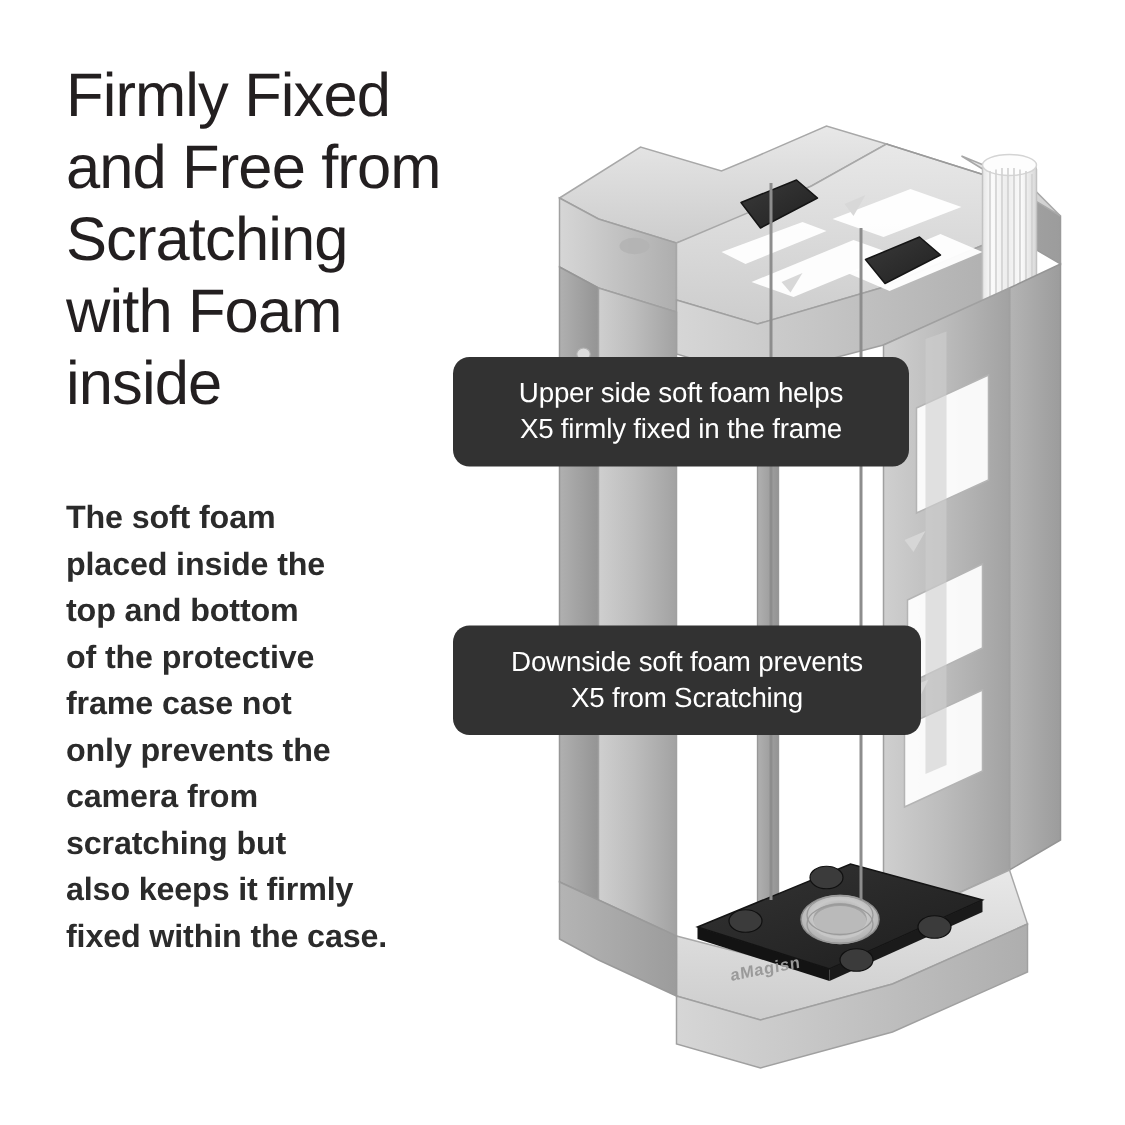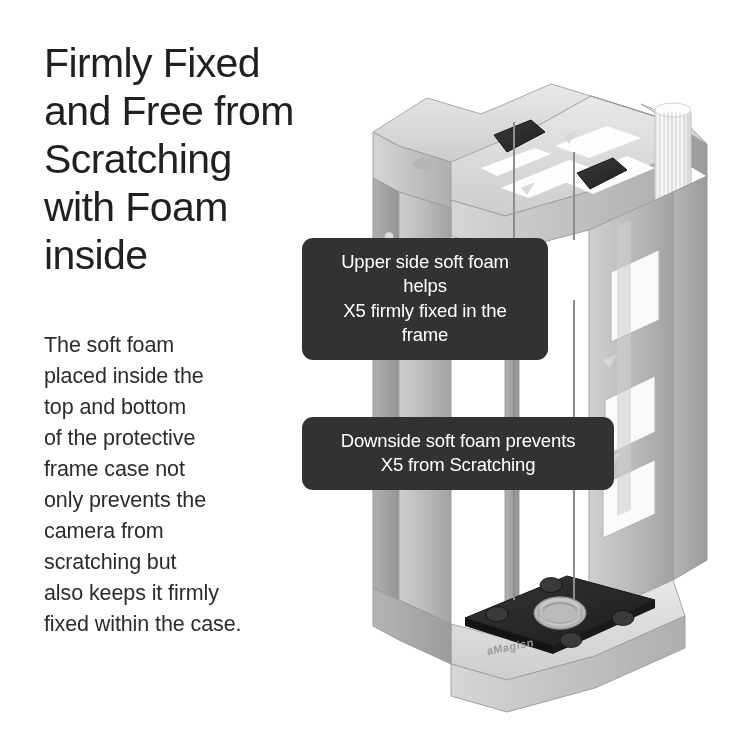--- a/index.html
+++ b/index.html
@@ -14,41 +14,41 @@
 
   
   .headline{
     position:absolute;left:44px;top:40px;width:320px;
     font-size:41px;line-height:1.17;font-weight:normal;
     color:#231f20;letter-spacing:-0.6px;
     white-space:pre-line;
   }
   .bodycopy{
     position:absolute;left:44px;top:330px;width:255px;
-    font-size:21.5px;line-height:1.44;font-weight:normal;
+    font-size:21.5px;line-height:1.44;font-weight:bold;
     color:#2b2b2b;letter-spacing:-0.1px;
     white-space:pre-line;
   }
 
   
   .callout{
     position:absolute;
     background:#323232;
     color:#ffffff;
     border-radius:11px;
     text-align:center;
     font-size:18.5px;
     line-height:1.32;
     padding:12px 18px;
     box-sizing:border-box;
     white-space:pre-line;
     z-index:40;
     letter-spacing:-0.15px;
   }
-  #callout-upper{left:302px;top:238px;width:246px;}
+  #callout-upper{left:302px;top:238px;width:304px;}
   #callout-lower{left:302px;top:417px;width:312px;}
 
   
   .leader{
     position:absolute;
     width:1.6px;
     background:#8d8d8d;
     z-index:30;
   }
   #leader-a{left:513px;top:122px;height:118px;}

